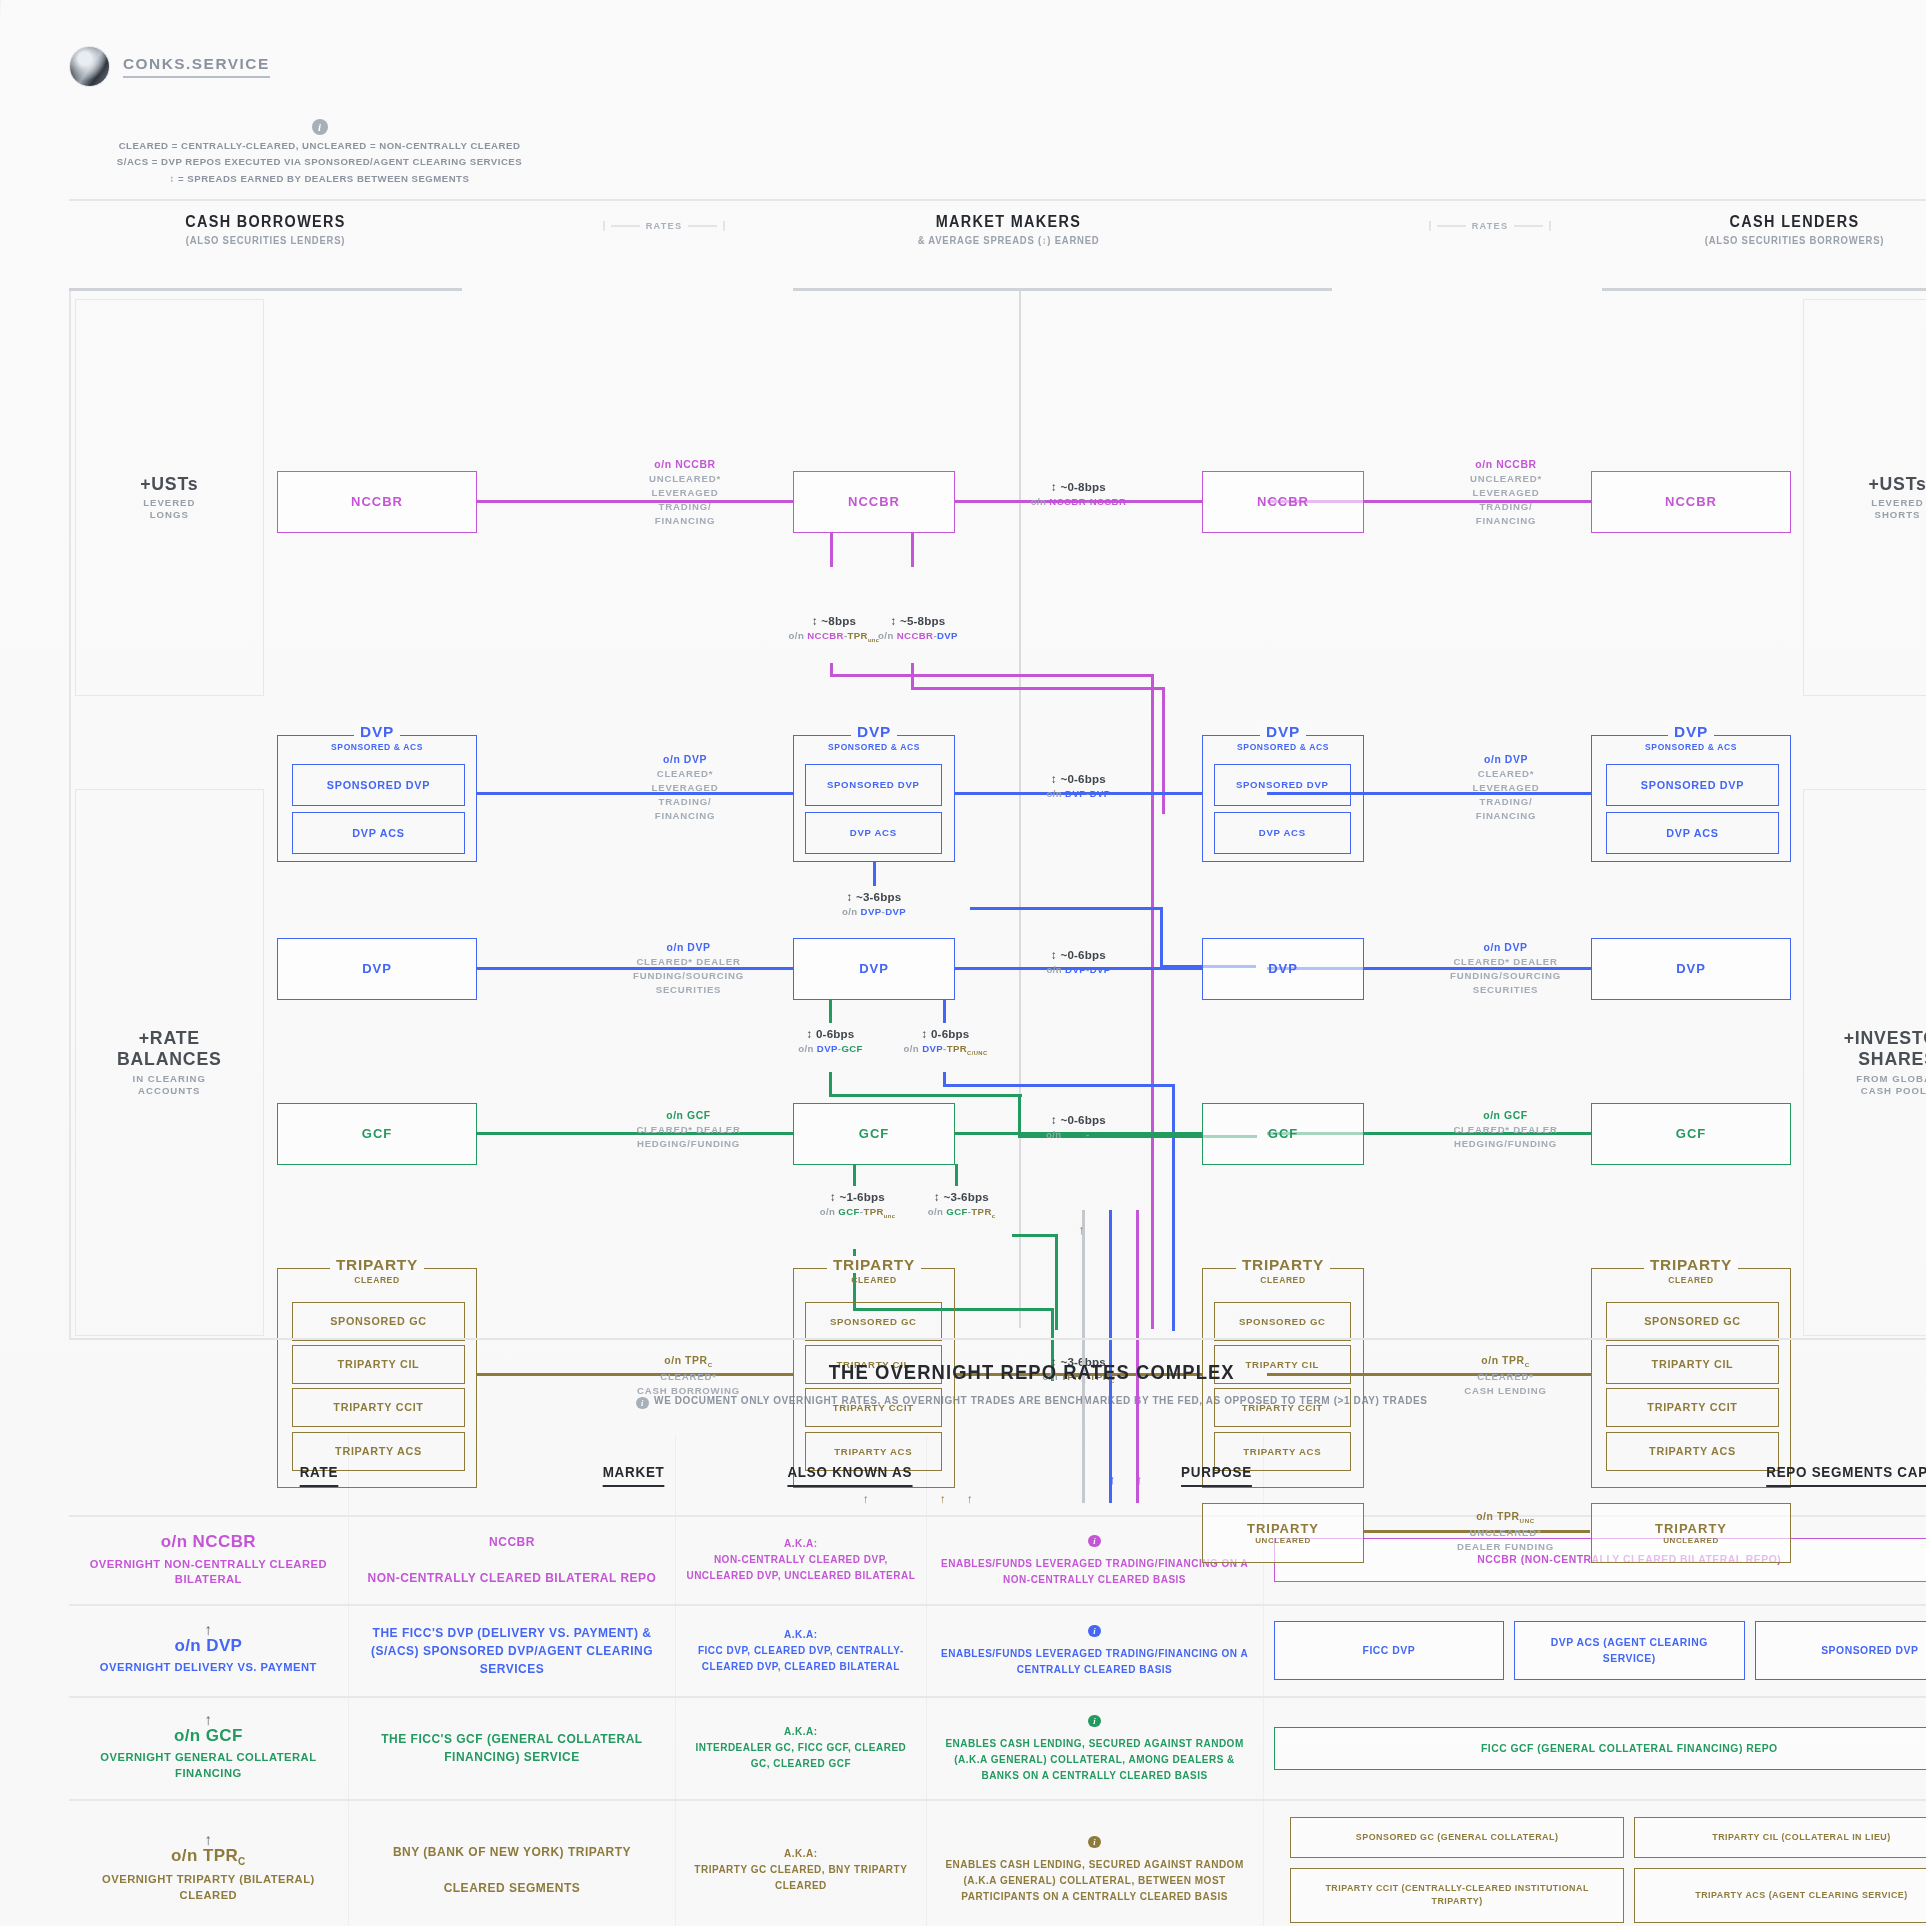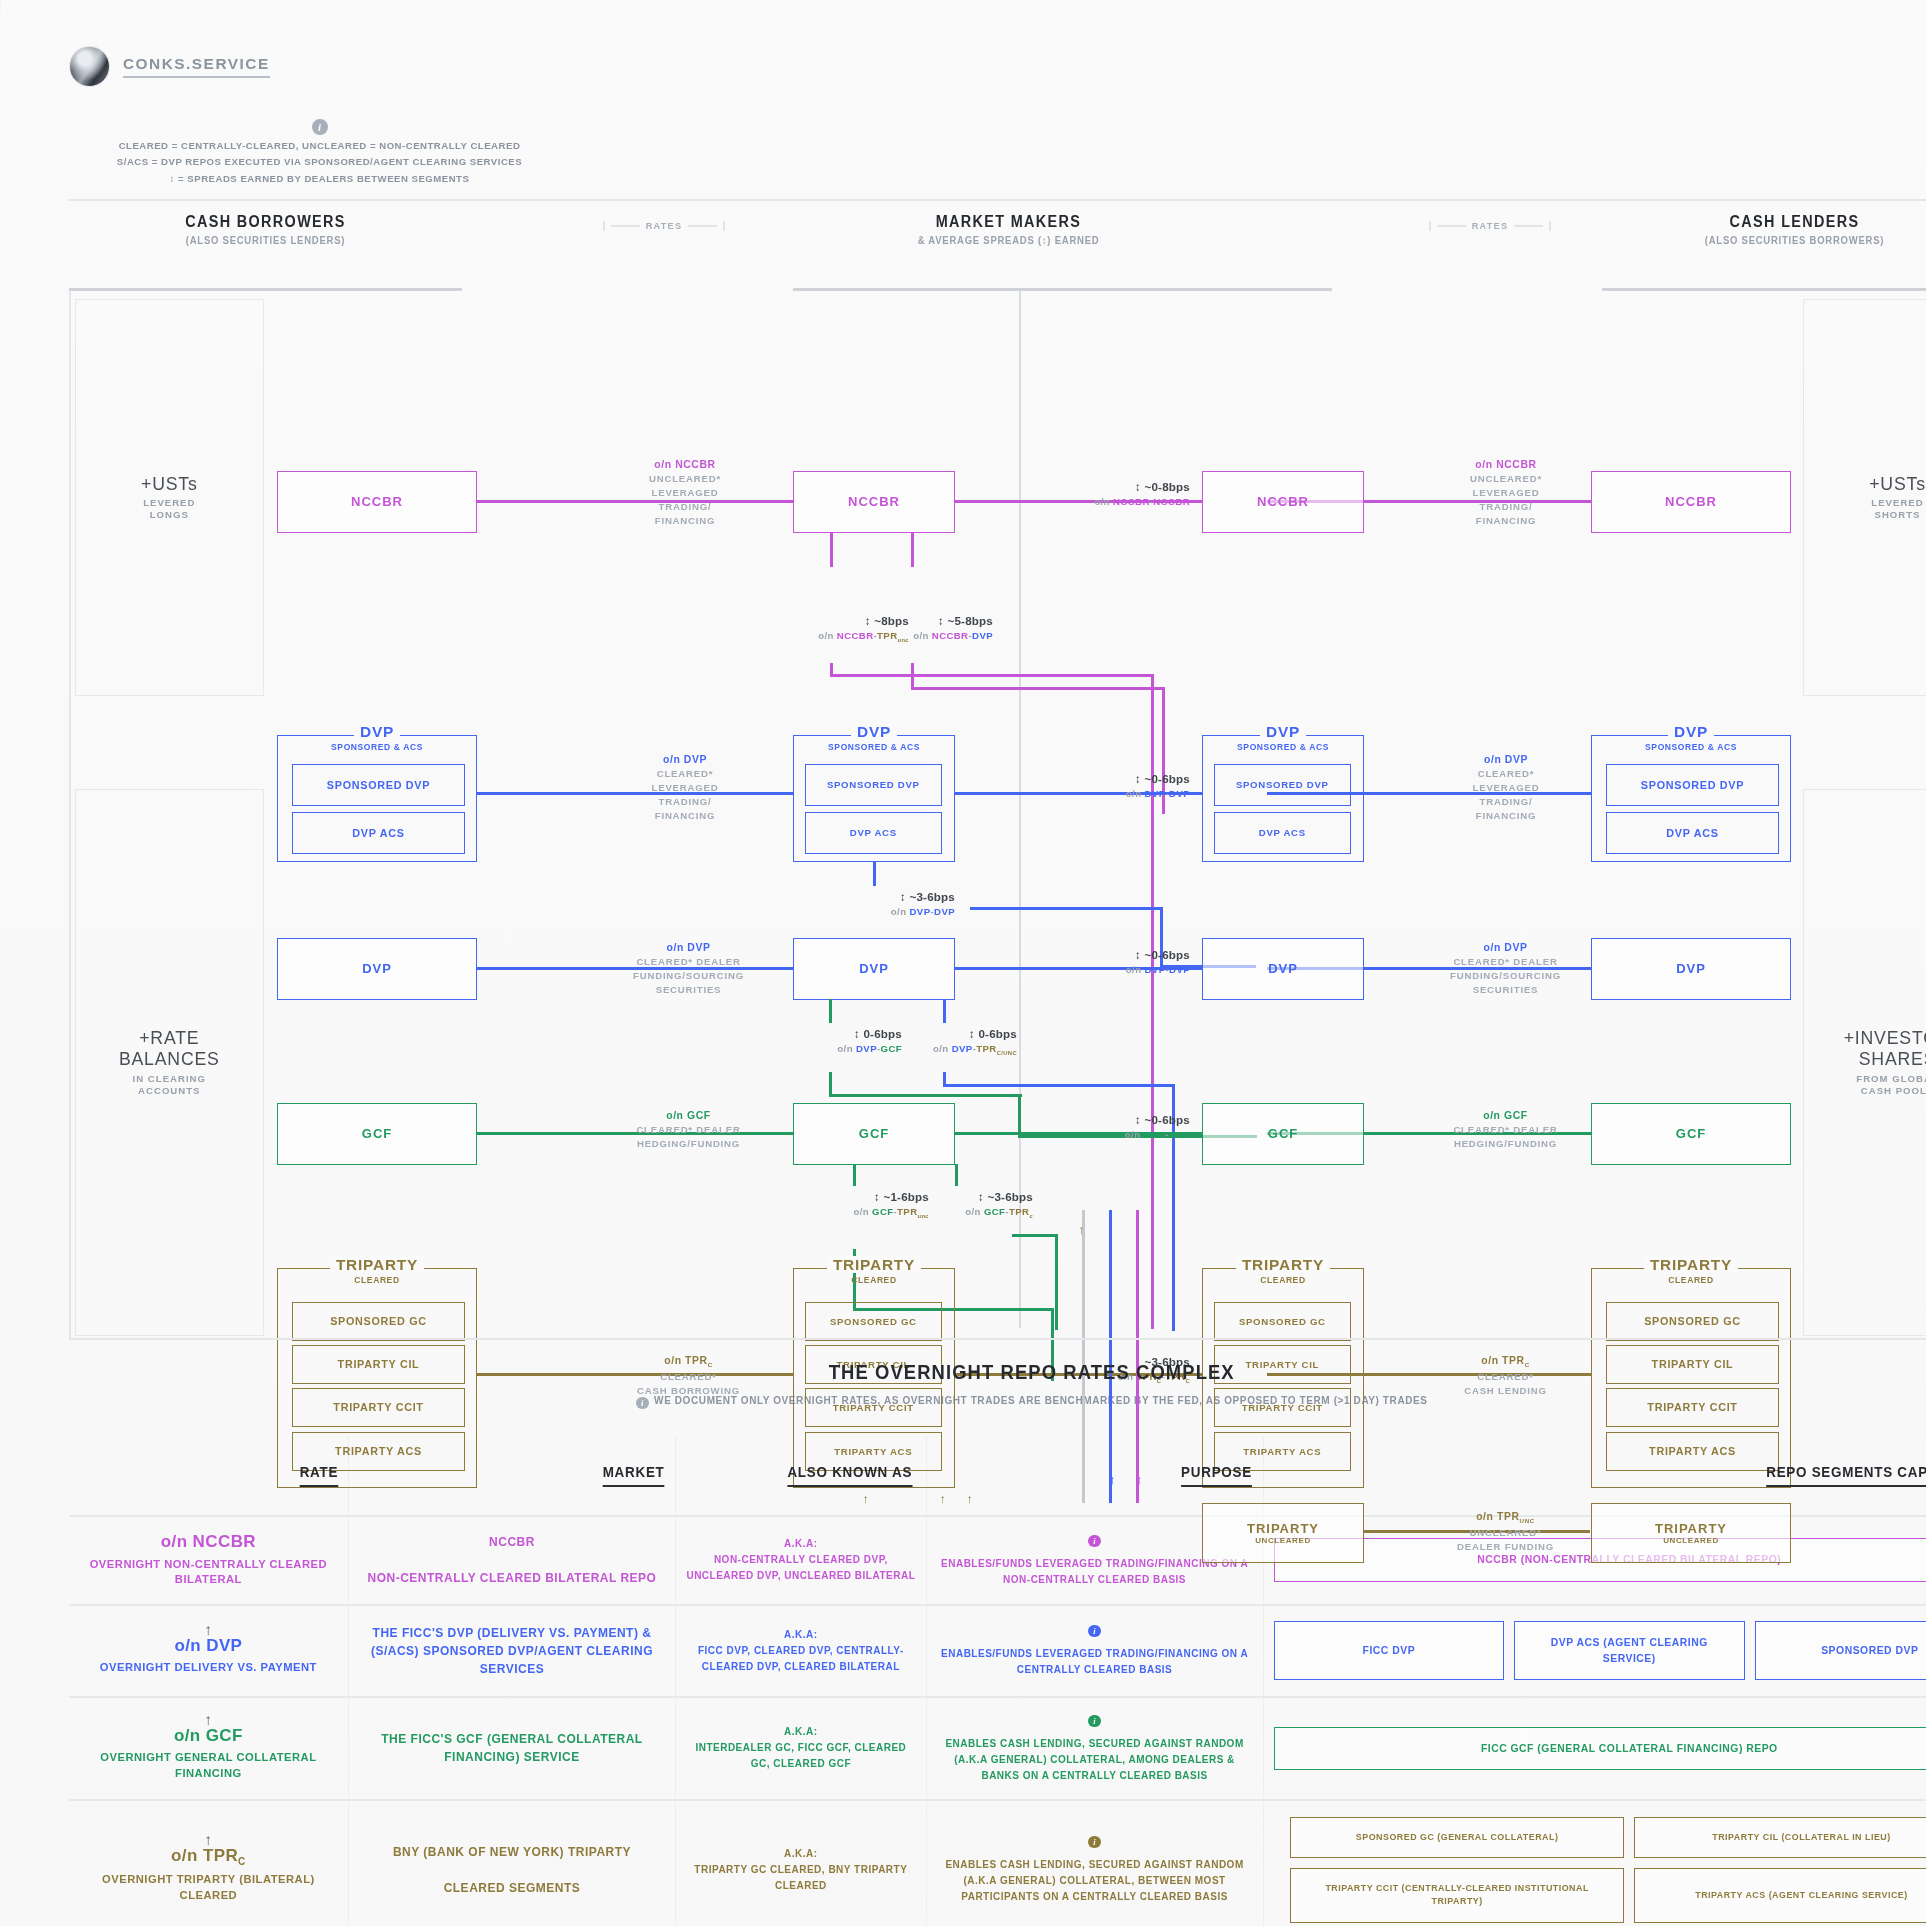--- a/index.html
+++ b/index.html
@@ -65,41 +65,41 @@
   .ratesmark{ position:absolute; display:flex; align-items:center; gap:6.2px; }
   .ratesmark .bar{ width:28.5px;height:1.9px;background:#e2e4e7; }
   .ratesmark .cap{ width:1.9px;height:10px;background:#e2e4e7; }
   .ratesmark .txt{ font-size:9.2px;letter-spacing:1.2px;color:#a9b0b9;font-weight:bold; }
 
   .vdiv{ position:absolute; width:1.9px; background:#e4e6e9; }
   .hbar{ position:absolute; height:2.7px; background:#cfd2d6; }
 
   .outerbox{ position:absolute; border:1.5px solid #e7e8ea; display:flex; align-items:center; justify-content:center; }
   .outerbox .t{ text-align:center; }
-  .outerbox .t .b{ font-size:17.7px; font-weight:normal; letter-spacing:0.8px; color:#4a4f56; }
+  .outerbox .t .b{ font-size:17.7px; font-weight:bold; letter-spacing:0.8px; color:#4a4f56; }
   .outerbox .t .s{ font-size:9.6px; font-weight:bold; letter-spacing:1px; color:#98a0aa; margin-top:2.3px; line-height:1.25;}
 
   .node{ position:absolute; border:1.9px solid; background:rgba(255,255,255,0.6);
          display:flex;align-items:center;justify-content:center; }
   .node .lbl{ font-size:13px; font-weight:bold; letter-spacing:1px; }
   .node .sub{ font-size:8px; font-weight:bold; letter-spacing:0.6px; }
 
   .group{ position:absolute; border:1.9px solid; }
   .group > .gtitle{ position:absolute; top:-13px; left:0; right:0; text-align:center; }
   .group > .gtitle .gt{ font-size:15.4px;font-weight:bold;letter-spacing:0.8px; background:#fafafa; padding:0 6.2px;}
   .group > .gsub{ position:absolute; top:6.2px; left:0; right:0; text-align:center; font-size:8.5px; font-weight:bold; letter-spacing:0.6px; }
   .sub-node{ position:absolute; border:1.5px solid; display:flex;align-items:center;justify-content:center; }
   .sub-node span{ font-size:10.8px; font-weight:bold; letter-spacing:0.7px; }
 
   .ratelbl{ position:absolute; text-align:center; line-height:1.45; }
   .ratelbl .r1{ font-size:10.4px; font-weight:bold; letter-spacing:0.6px; }
   .ratelbl .r2{ font-size:9.6px; font-weight:bold; letter-spacing:0.8px; color:#a3abb5; }
   .ratelbl sub{ font-size:6.2px; }
 
-  .spread{ position:absolute; text-align:right; line-height:1.4; white-space:nowrap;}
+  .spread{ position:absolute; text-align:center; line-height:1.4; white-space:nowrap;}
   .spread .s1{ font-size:11.6px; font-weight:bold; letter-spacing:0.2px; color:#41464d; }
   .spread .s2{ font-size:9.6px; font-weight:bold; letter-spacing:0.4px; color:#9aa2ac; }
   .spread sub{ font-size:5.8px; }
 
   .conn{ position:absolute; }
 
   
   .sect2title{ text-align:center; margin-top:3.9px; }
   .sect2title .h{ font-size:20px; font-weight:bold; letter-spacing:1.2px; color:#26292e;
       font-family:"Liberation Sans Narrow","Liberation Sans",sans-serif; transform:scaleX(0.92); display:inline-block;}

